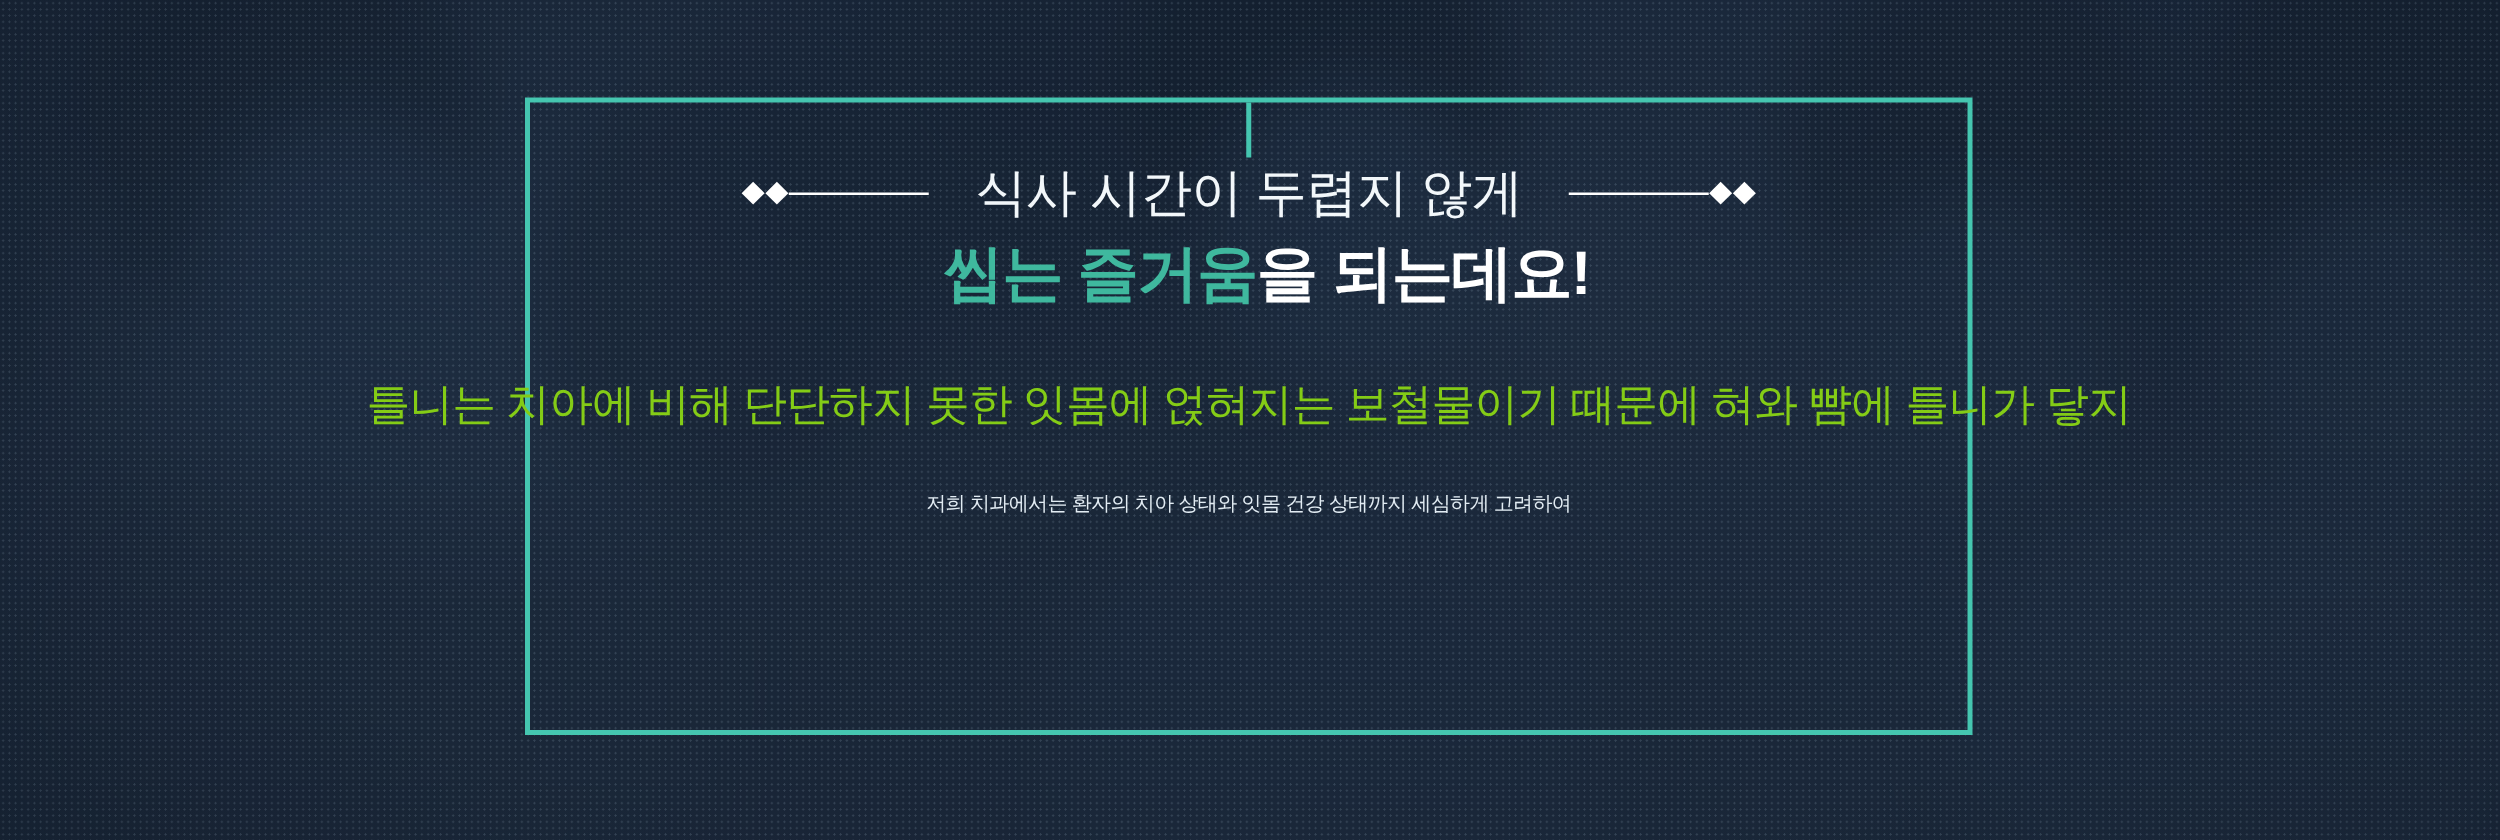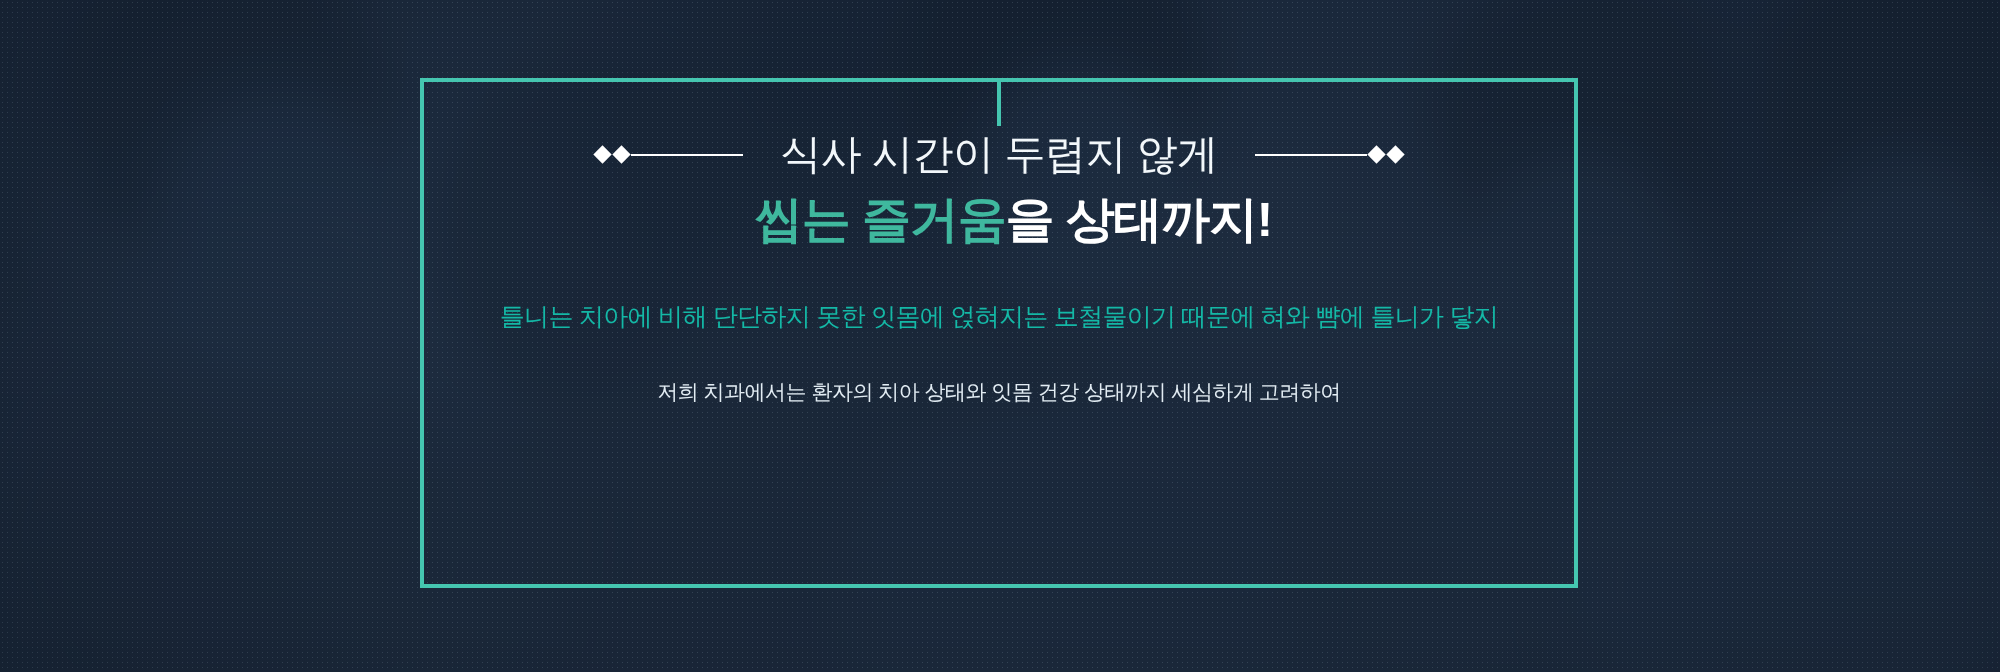--- a/index.html
+++ b/index.html
@@ -146,31 +146,31 @@
     font-weight: 700;
     letter-spacing: -1.2px;
     line-height: 1.15;
     color: #ffffff;
     white-space: nowrap;
   }
   .title-accent { color: #3fb89e; margin-left: 28px; }
 
   .body-copy {
     margin-top: 50px;
-    color: #14b8a6;
-    font-size: 25px;
+    color: #84cc16;
+    font-size: 35px;
     font-weight: 400;
     line-height: 1.52;
     letter-spacing: -0.7px;
     white-space: nowrap;
   }
   .sub-copy {
     margin-top: 40px;
     color: #e2ecf3;
-    font-size: 21px;
+    font-size: 16px;
     font-weight: 400;
     line-height: 1.62;
     letter-spacing: -0.5px;
     white-space: nowrap;
   }
 </style>
 </head>
 <body>
 
 <div id="stage">
@@ -211,21 +211,21 @@
       </span>
       <span class="title-thin">식사 시간이 두렵지 않게</span>
       <span class="deco">
         <span class="deco-rule"></span>
         <span class="dia"></span>
         <span class="dia"></span>
       </span>
     </div>
 
     <div class="title-bold">
-      <span class="title-accent">씹는 즐거움</span><span>을 상태까지!</span>
+      <span class="title-accent">씹는 즐거움</span><span>을 되는데요!</span>
     </div>
 
     <div class="body-copy">
       <div>틀니는 치아에 비해 단단하지 못한 잇몸에 얹혀지는 보철물이기 때문에 혀와 뺨에 틀니가 닿지</div>
     </div>
 
     <div class="sub-copy">
       <div>저희 치과에서는 환자의 치아 상태와 잇몸 건강 상태까지 세심하게 고려하여</div>
     </div>
 

